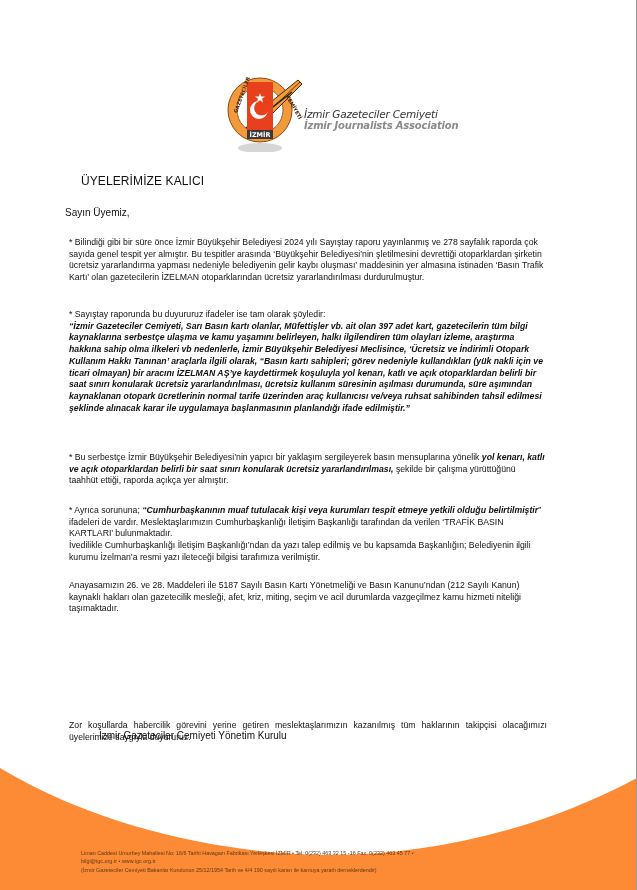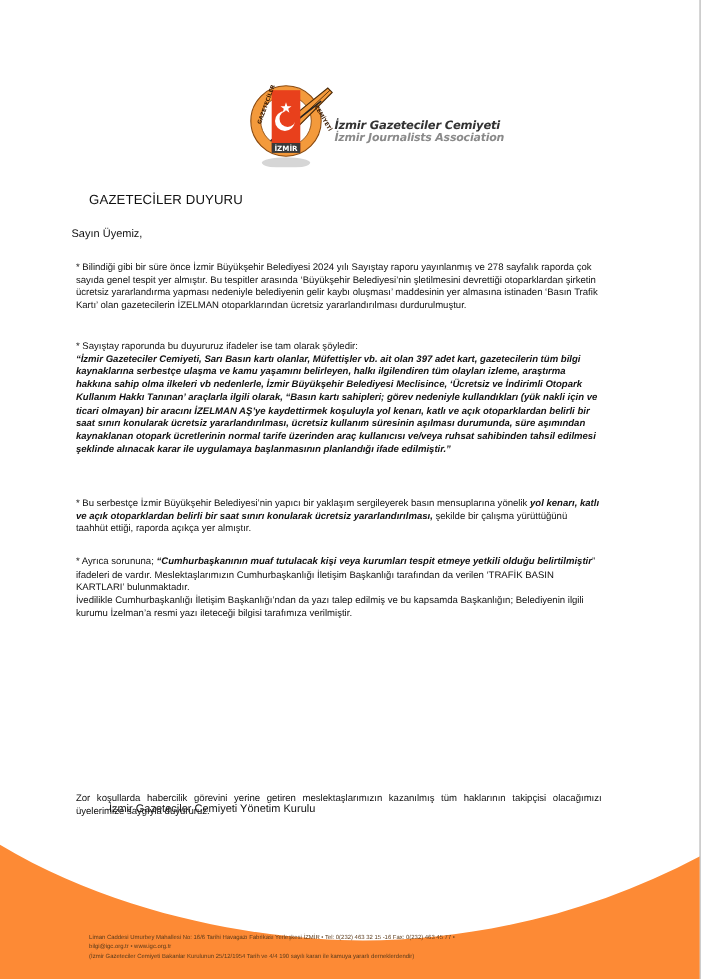--- a/index.html
+++ b/index.html
@@ -3,21 +3,21 @@
   <meta charset="utf-8">
   <style>
     html, body { margin: 0; padding: 0; background: #ffffff; }
     body { width: 637px; height: 890px; position: relative; overflow: hidden; font-family: "Liberation Sans", sans-serif; color: #111; }
     .page { position: absolute; left: 0; top: 0; width: 636px; height: 890px; background: #fff; border-right: 1px solid #9a9a9a; overflow: hidden; }
 
     
     .logo { position: absolute; left: 226px; top: 70px; width: 210px; height: 80px; }
     .logo svg { position: absolute; left: 0; top: 0; }
     .logo-text { position: absolute; left: 78px; top: 38px; font-family: "DejaVu Sans", sans-serif; font-style: italic; line-height: 12px; white-space: nowrap; }
-    .logo-line1 { font-size: 10.5px; color: #333; font-weight: bold; letter-spacing: -0.2px; }
+    .logo-line1 { font-size: 10.5px; color: #333; font-weight: normal; letter-spacing: -0.2px; }
     .logo-line2 { font-size: 10px; color: #8a8a8a; font-weight: bold; letter-spacing: -0.2px; }
     .title { position: absolute; left: 81px; top: 174px; font-size: 12px; font-weight: normal; letter-spacing: 0.1px; }
     .greeting { position: absolute; left: 65px; top: 207px; font-size: 10px; }
     .para { position: absolute; left: 69px; width: 478px; font-size: 8.7px; line-height: 11.7px; }
     .p1 { top: 237px; }
     .p2 { top: 309px; }
     .p3 { top: 452px; }
     .p4 { top: 505px; }
     .p5 { top: 580px; }
     .p6 { top: 634px; font-weight: bold; }
@@ -60,37 +60,38 @@
 
       <text x="6" y="44" font-size="5" fill="#3a1a00" font-weight="bold" transform="rotate(-70 8 40)" font-family="DejaVu Sans, sans-serif">GAZETECİLER</text>
       <text x="50" y="28" font-size="5" fill="#3a1a00" font-weight="bold" transform="rotate(60 56 36)" font-family="DejaVu Sans, sans-serif">CEMİYETİ</text>
     </svg>
     <div class="logo-text">
       <div class="logo-line1">İzmir Gazeteciler Cemiyeti</div>
       <div class="logo-line2">İzmir Journalists Association</div>
     </div>
   </div>
 
-  <div class="title">GAZETECİLER DUYURU</div>
+  <div class="title">ÜYELERİMİZE KALICI</div>
   <div class="greeting">Sayın Üyemiz,</div>
 
   <div class="para p1">* Bilindiği gibi bir süre önce İzmir Büyükşehir Belediyesi 2024 yılı Sayıştay raporu yayınlanmış ve 278 sayfalık raporda çok sayıda genel tespit yer almıştır. Bu tespitler arasında ‘Büyükşehir Belediyesi’nin şletilmesini devrettiği otoparklardan şirketin ücretsiz yararlandırma yapması nedeniyle belediyenin gelir kaybı oluşması’ maddesinin yer almasına istinaden ‘Basın Trafik Kartı’ olan gazetecilerin İZELMAN otoparklarından ücretsiz yararlandırılması durdurulmuştur.</div>
 
   <div class="para p2">
     <div>* Sayıştay raporunda bu duyururuz ifadeler ise tam olarak şöyledir:</div>
     <div class="bi">“İzmir Gazeteciler Cemiyeti, Sarı Basın kartı olanlar, Müfettişler vb. ait olan 397 adet kart, gazetecilerin tüm bilgi kaynaklarına serbestçe ulaşma ve kamu yaşamını belirleyen, halkı ilgilendiren tüm olayları izleme, araştırma hakkına sahip olma ilkeleri vb nedenlerle, İzmir Büyükşehir Belediyesi Meclisince, ‘Ücretsiz ve İndirimli Otopark Kullanım Hakkı Tanınan’ araçlarla ilgili olarak, “Basın kartı sahipleri; görev nedeniyle kullandıkları (yük nakli için ve ticari olmayan) bir aracını İZELMAN AŞ’ye kaydettirmek koşuluyla yol kenarı, katlı ve açık otoparklardan belirli bir saat sınırı konularak ücretsiz yararlandırılması, ücretsiz kullanım süresinin aşılması durumunda, süre aşımından kaynaklanan otopark ücretlerinin normal tarife üzerinden araç kullanıcısı ve/veya ruhsat sahibinden tahsil edilmesi şeklinde alınacak karar ile uygulamaya başlanmasının planlandığı ifade edilmiştir.”</div>
   </div>
 
   <div class="para p3"><span>* Bu serbestçe İzmir Büyükşehir Belediyesi’nin yapıcı bir yaklaşım sergileyerek basın mensuplarına yönelik </span><span class="bi">yol kenarı, katlı ve açık otoparklardan belirli bir saat sınırı konularak ücretsiz yararlandırılması,</span><span> şekilde bir çalışma yürüttüğünü taahhüt ettiği, raporda açıkça yer almıştır.</span></div>
 
   <div class="para p4">
     <div><span>* Ayrıca sorununa; </span><span class="bi">“Cumhurbaşkanının muaf tutulacak kişi veya kurumları tespit etmeye yetkili olduğu belirtilmiştir</span><span>” ifadeleri de vardır. Meslektaşlarımızın Cumhurbaşkanlığı İletişim Başkanlığı tarafından da verilen ‘TRAFİK BASIN KARTLARI’ bulunmaktadır.</span></div>
     <div>İvedilikle Cumhurbaşkanlığı İletişim Başkanlığı’ndan da yazı talep edilmiş ve bu kapsamda Başkanlığın; Belediyenin ilgili kurumu İzelman’a resmi yazı ileteceği bilgisi tarafımıza verilmiştir.</div>
   </div>
 
+  <div class="para p5">Anayasamızın 26. ve 28. Maddeleri ile 5187 Sayılı Basın Kartı Yönetmeliği ve Basın Kanunu’ndan (212 Sayılı Kanun) kaynaklı hakları olan gazetecilik mesleği, afet, kriz, miting, seçim ve acil durumlarda vazgeçilmez kamu hizmeti niteliği taşımaktadır.</div>
 
 
   <div class="para p7">Zor koşullarda habercilik görevini yerine getiren meslektaşlarımızın kazanılmış tüm haklarının takipçisi olacağımızı üyelerimize saygıyla duyururuz.</div>
 
   <div class="sign">İzmir Gazeteciler Cemiyeti Yönetim Kurulu</div>
 
   <svg class="footer-shape" viewBox="0 0 637 130" preserveAspectRatio="none">
     <path d="M0 8 C 120 80, 260 95, 330 95 C 430 95, 540 70, 637 18 L637 130 L0 130 Z" fill="#fd8a35"></path>
   </svg>
 

